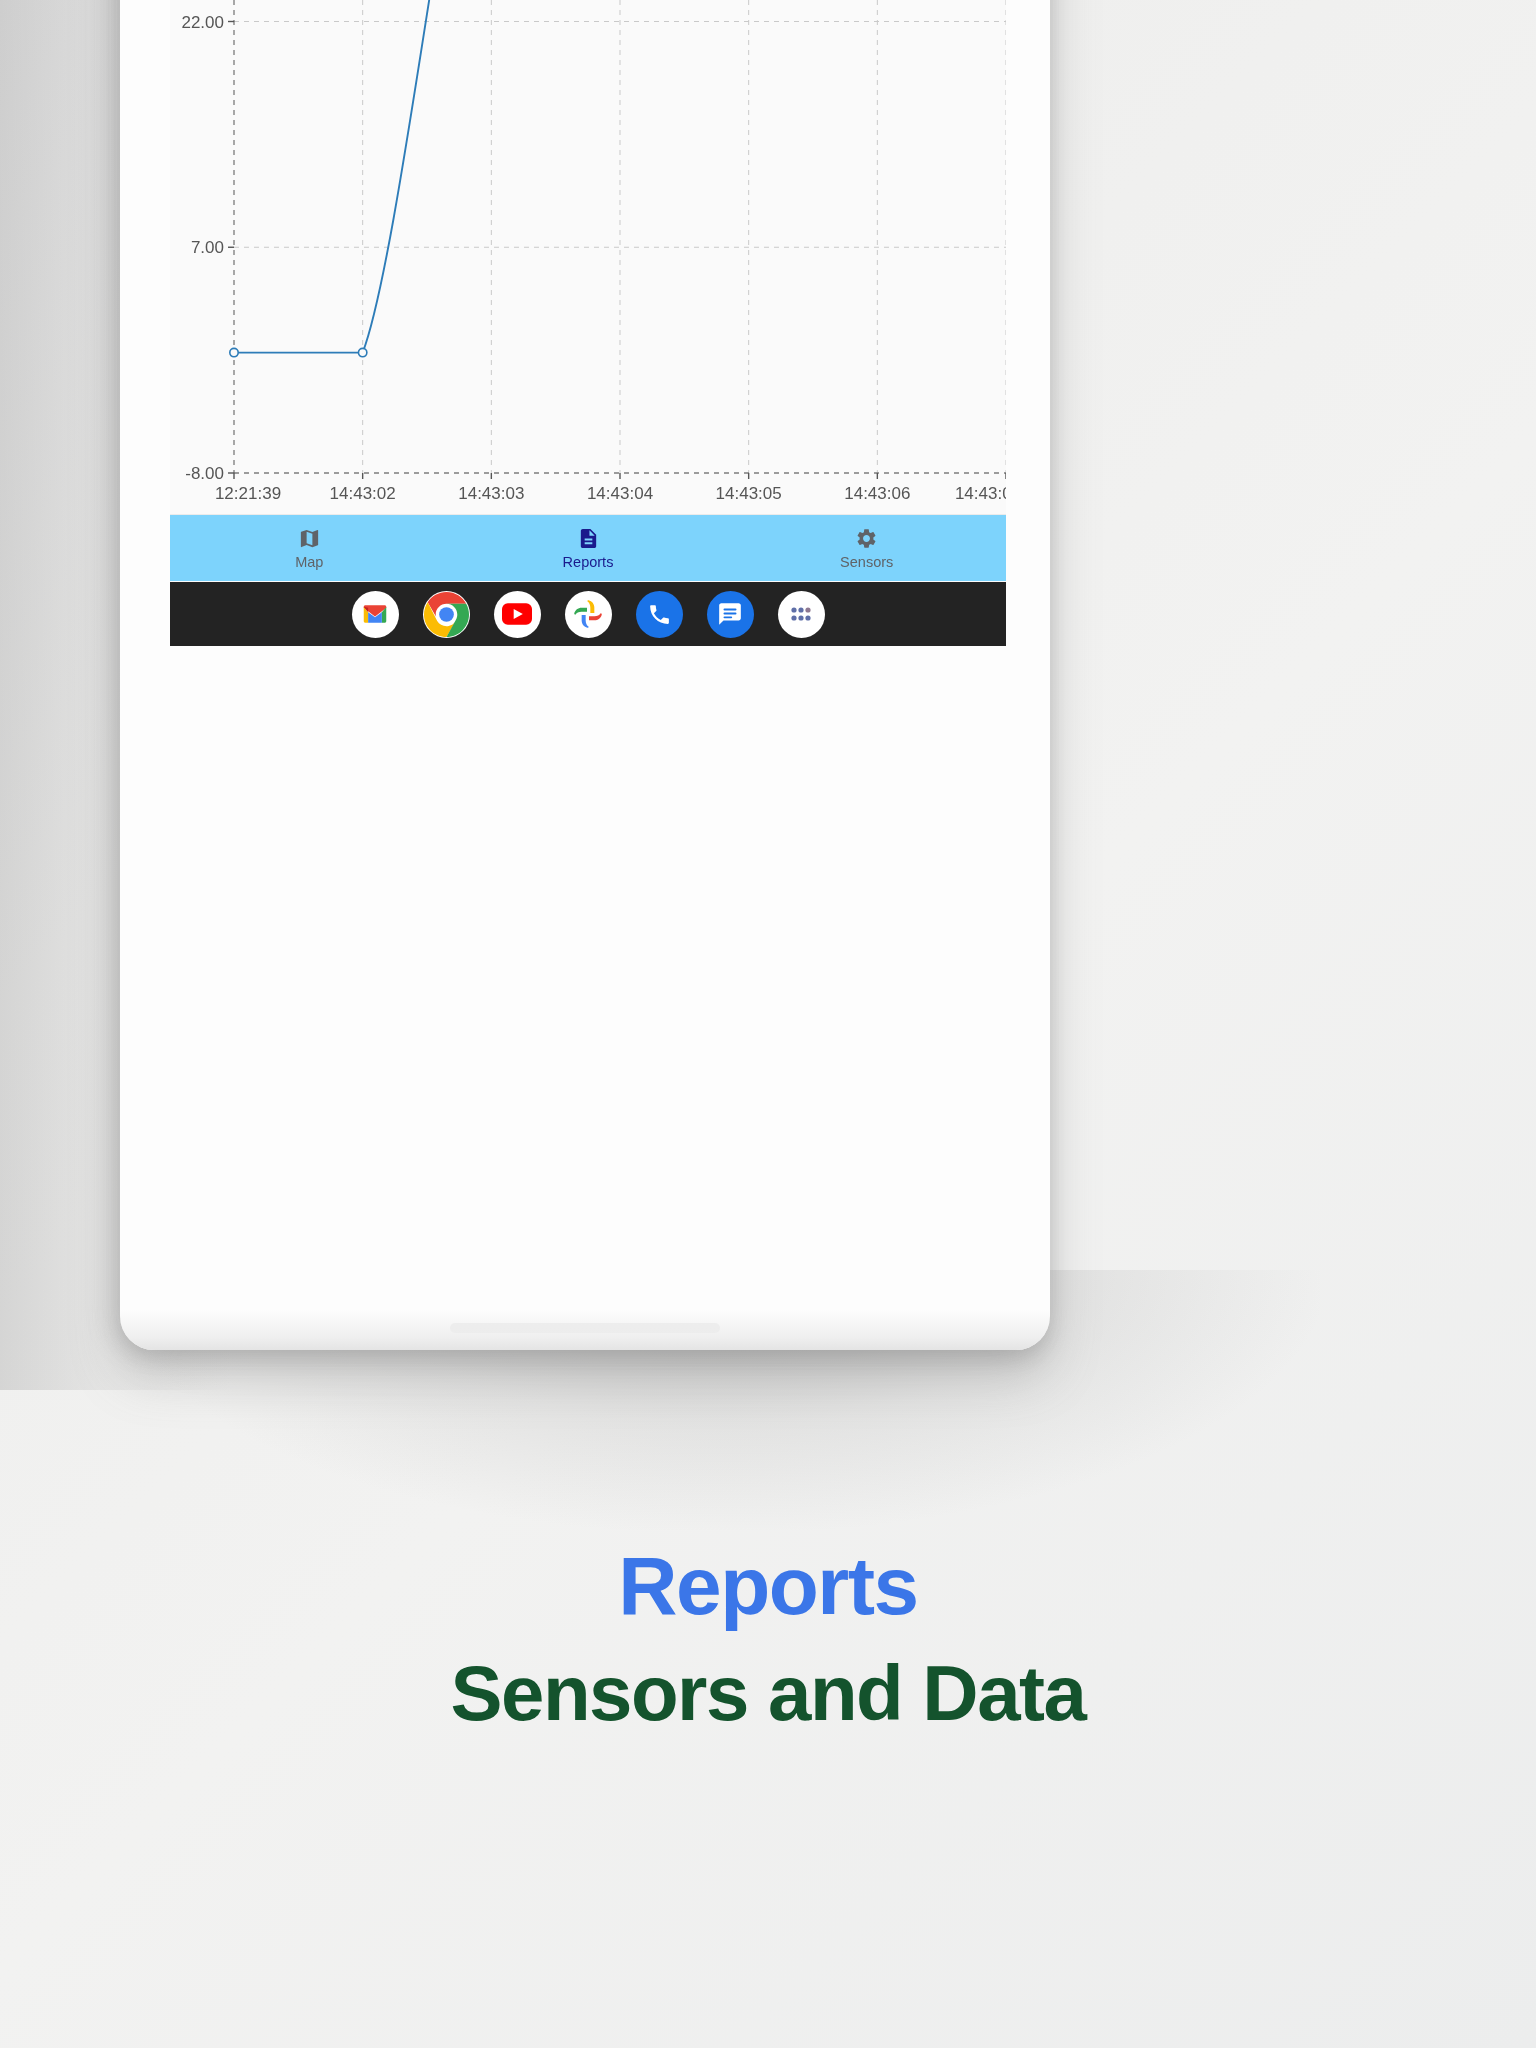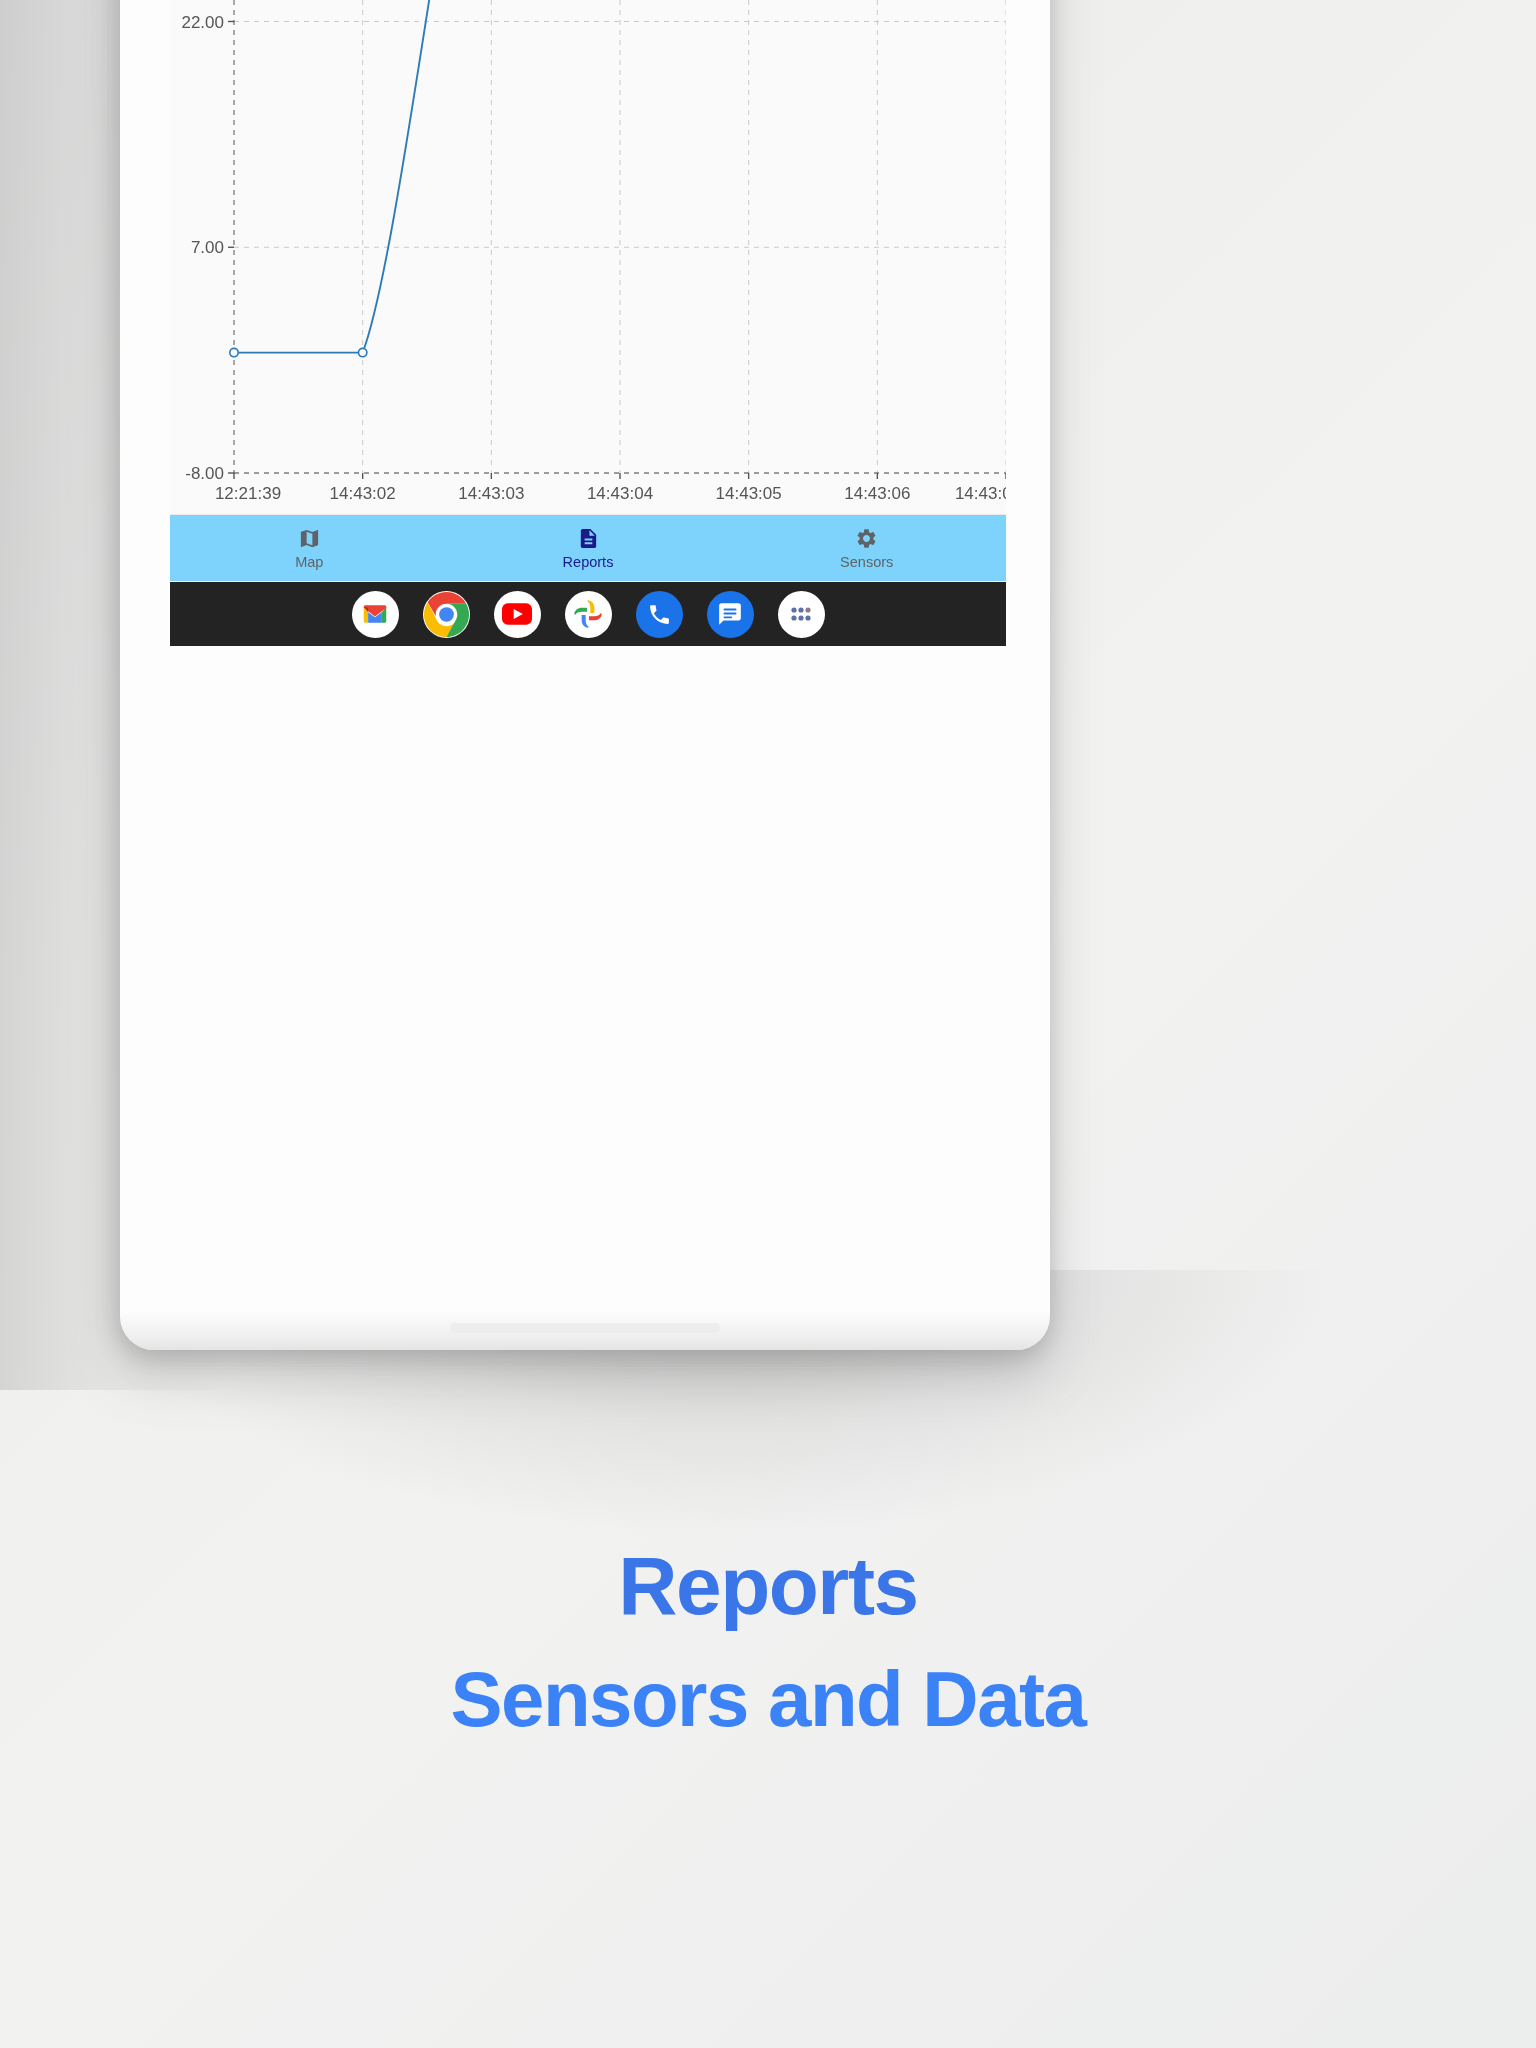--- a/index.html
+++ b/index.html
@@ -169,24 +169,24 @@
   .caption-title {
     font-size: 82px;
     font-weight: bold;
     color: #3b76e8;
     letter-spacing: -1.5px;
     line-height: 1.12;
   }
   .caption-subtitle {
     font-size: 78px;
     font-weight: bold;
-    color: #3b82f6;
+    color: #14532d;
     letter-spacing: -1.5px;
     line-height: 1.12;
-    margin-top: 24px;
+    margin-top: 18px;
   }
 </style>
 </head>
 <body>
 
 <div class="ambient-left"></div>
 <div class="ambient-bottom"></div>
 
 <div class="device">
   <div class="screen">

